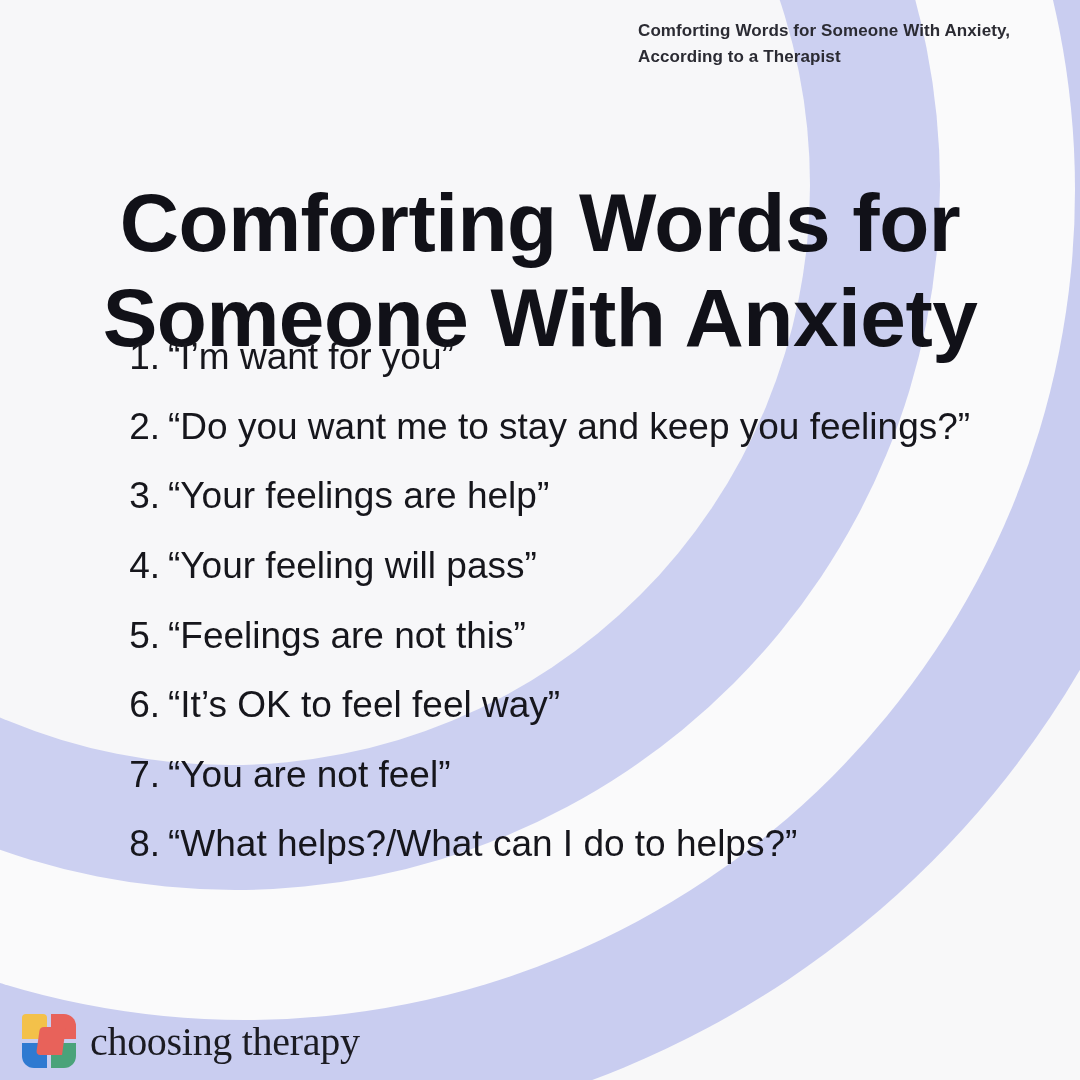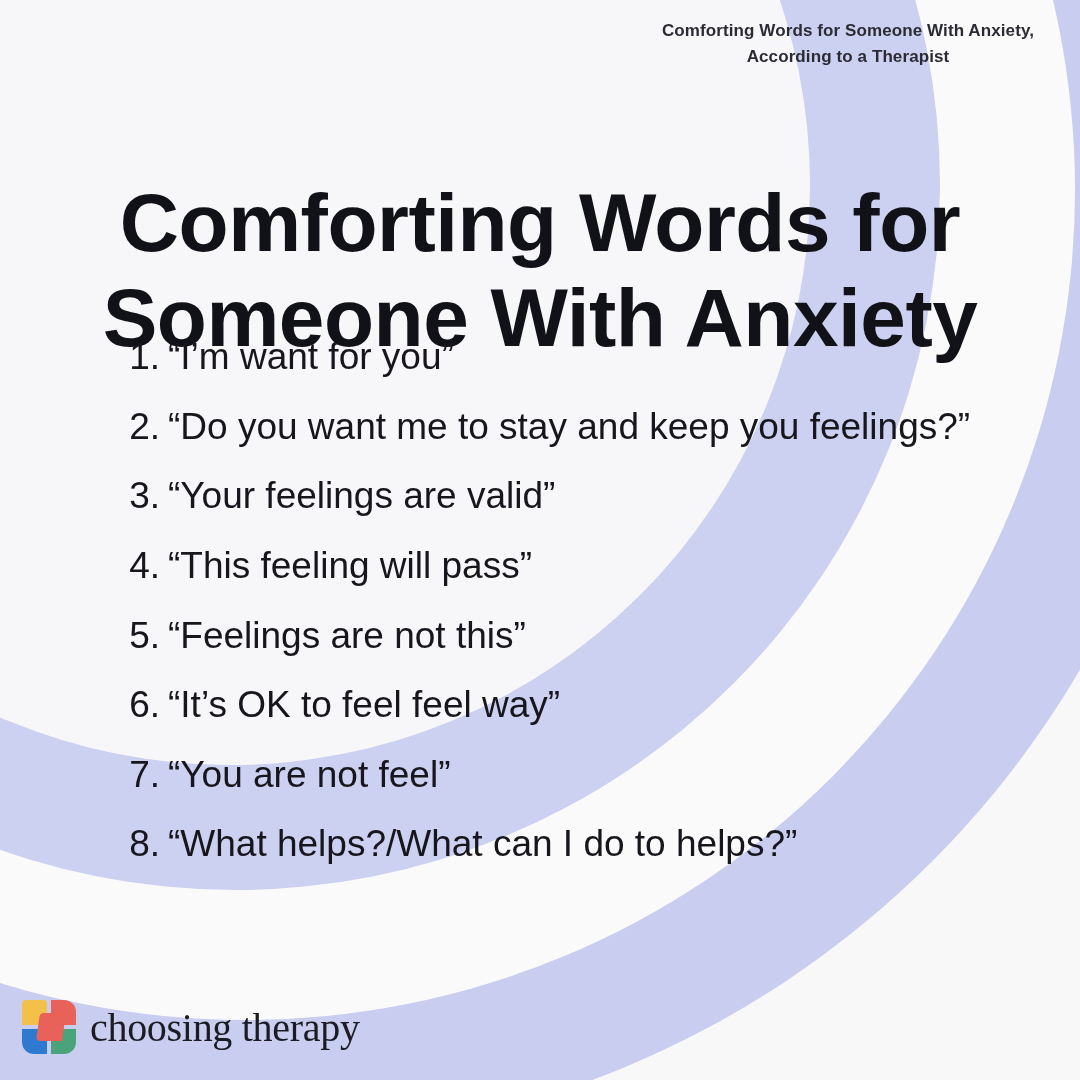--- a/index.html
+++ b/index.html
@@ -55,21 +55,21 @@
     top: -395px;
     background: #f7f7f9;
   }
 
   
   .caption {
     position: absolute;
     top: 18px;
     right: 22px;
     width: 420px;
-    text-align: center;
+    text-align: left;
     font-size: 17px;
     line-height: 1.55;
     font-weight: 700;
     color: #2b2b33;
     letter-spacing: 0.1px;
   }
 
   
   .title {
     position: absolute;
@@ -111,21 +111,21 @@
     color: #16161c;
   }
   .list-text {
     flex: 1 1 auto;
   }
 
   
   .footer {
     position: absolute;
     left: 22px;
-    bottom: 26px;
+    bottom: 12px;
     display: flex;
     align-items: center;
     gap: 14px;
   }
   .logo-mark {
     position: relative;
     width: 54px;
     height: 54px;
   }
   .logo-mark .q {
@@ -172,25 +172,25 @@
     <li class="list-item">
       <span class="list-num">1.</span>
       <span class="list-text">“I’m want for you”</span>
     </li>
     <li class="list-item">
       <span class="list-num">2.</span>
       <span class="list-text">“Do you want me to stay and keep you feelings?”</span>
     </li>
     <li class="list-item">
       <span class="list-num">3.</span>
-      <span class="list-text">“Your feelings are valid”</span>
+      <span class="list-text">“Your feelings are help”</span>
     </li>
     <li class="list-item">
       <span class="list-num">4.</span>
-      <span class="list-text">“This feeling will pass”</span>
+      <span class="list-text">“Your feeling will pass”</span>
     </li>
     <li class="list-item">
       <span class="list-num">5.</span>
       <span class="list-text">“Feelings are not this”</span>
     </li>
     <li class="list-item">
       <span class="list-num">6.</span>
       <span class="list-text">“It’s OK to feel feel way”</span>
     </li>
     <li class="list-item">

